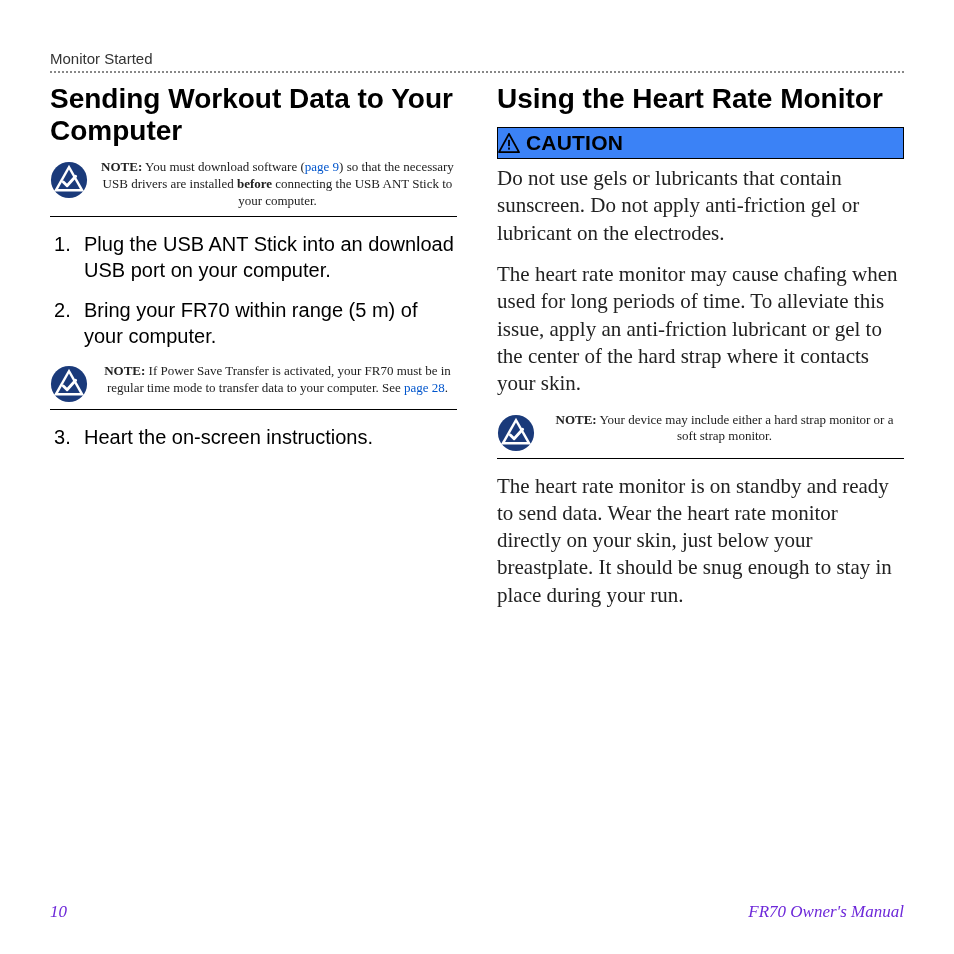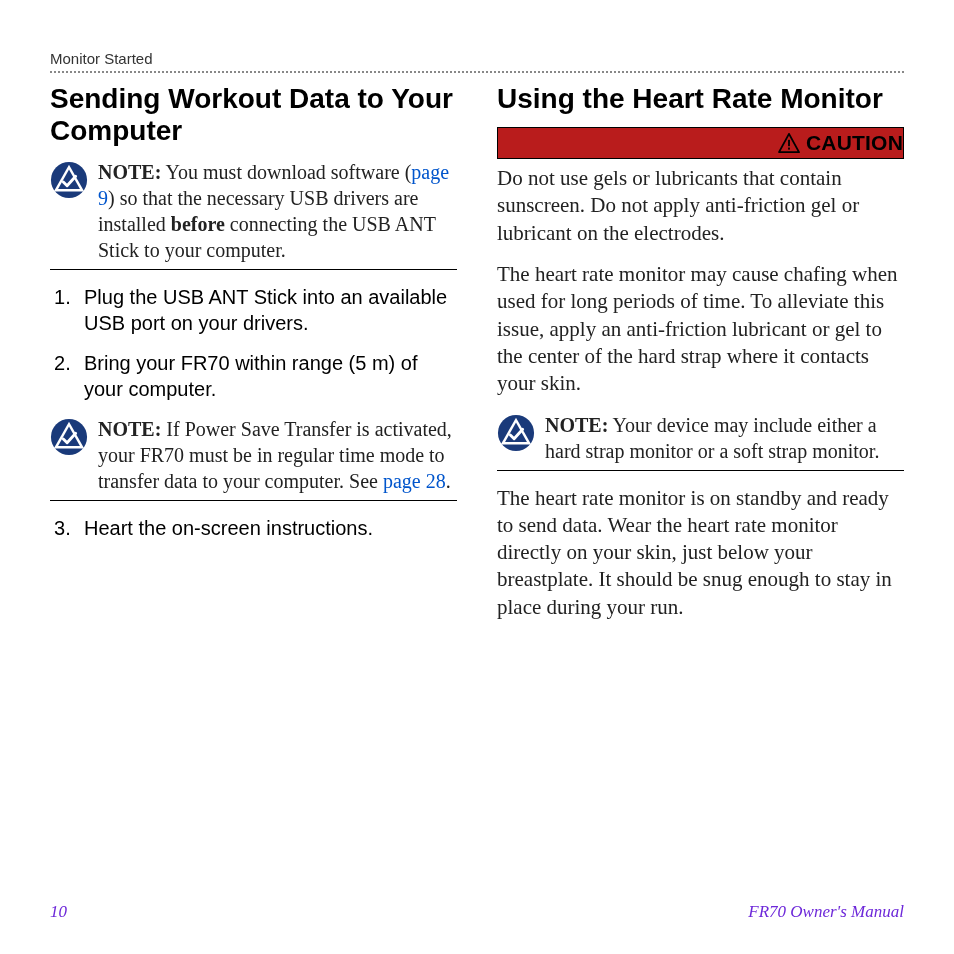--- a/index.html
+++ b/index.html
@@ -46,24 +46,25 @@
       margin-bottom: 14px;
     }
     .note-icon {
       width: 38px;
       height: 38px;
       flex-shrink: 0;
       margin-top: 2px;
     }
     .note-text {
       font-family: Georgia, 'Times New Roman', serif;
-      font-size: 20px;
+      font-size: 13px;
       line-height: 1.3;
       color: #222;
       flex: 1;
+      text-align: center;
     }
     .note-text b { font-weight: bold; }
     .link { color: #0055cc; }
     ol {
       list-style: none;
       counter-reset: item;
       font-size: 20px;
       line-height: 1.3;
     }
     ol > li {
@@ -78,28 +79,28 @@
       left: 4px;
       top: 0;
     }
     .li-text { display: block; }
     .inner-note {
       margin-left: -34px;
       margin-top: 14px;
       margin-bottom: 6px;
     }
     .caution-box {
-      background: #b91c1c;
+      background: #3b82f6;
       border: 1px solid #000;
       text-align: center;
       padding: 3px 0;
       margin-bottom: 6px;
       display: flex;
       align-items: center;
-      justify-content: flex-end;
+      justify-content: flex-start;
       gap: 6px;
     }
     .caution-box .tri {
       width: 22px;
       height: 20px;
     }
     .caution-box .label {
       font-family: Arial, Helvetica, sans-serif;
       font-weight: bold;
       font-size: 21px;
@@ -143,21 +144,21 @@
         <polygon points="20,9 31.5,29.5 8.5,29.5" fill="#1a3a7a"></polygon>
         <polyline points="14,22 18,26 27,16" fill="none" stroke="#fff" stroke-width="3" stroke-linecap="round" stroke-linejoin="round"></polyline>
       </svg>
       <div class="note-text">
         <b>NOTE:</b><span> You must download software (</span><span class="link">page 9</span><span>) so that the necessary USB drivers are installed </span><b>before</b><span> connecting the USB ANT Stick to your computer.</span>
       </div>
     </div>
 
     <ol>
       <li>
-        <span class="li-text">Plug the USB ANT Stick into an available USB port on your drivers.</span>
+        <span class="li-text">Plug the USB ANT Stick into an download USB port on your computer.</span>
       </li>
       <li>
         <span class="li-text">Bring your FR70 within range (5 m) of your computer.</span>
         <div class="note-block inner-note">
           <svg class="note-icon" viewBox="0 0 40 40">
             <circle cx="20" cy="20" r="19" fill="#1a3a7a"></circle>
             <polygon points="20,4 36,32 4,32" fill="#fff"></polygon>
             <polygon points="20,9 31.5,29.5 8.5,29.5" fill="#1a3a7a"></polygon>
             <polyline points="14,22 18,26 27,16" fill="none" stroke="#fff" stroke-width="3" stroke-linecap="round" stroke-linejoin="round"></polyline>
           </svg>

